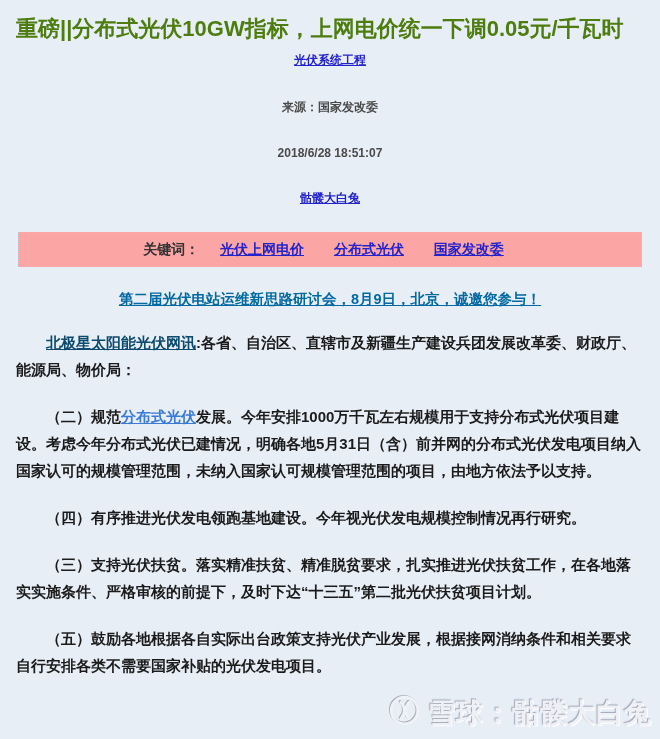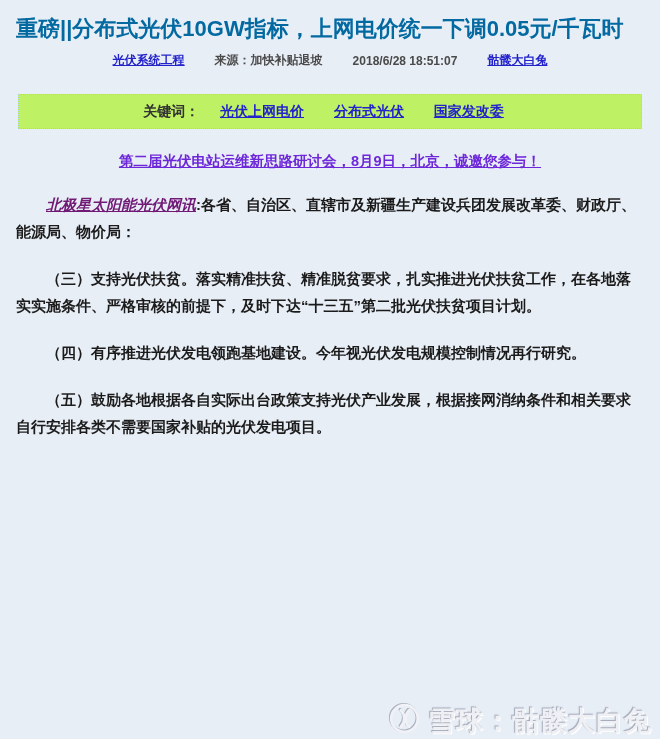--- a/index.html
+++ b/index.html
@@ -12,77 +12,78 @@
     overflow:hidden;
   }
   .page { padding:0 16px; position:relative; }
 
   
   .title {
     margin-top:13px;
     font-size:22px;
     line-height:32px;
     font-weight:bold;
-    color:#0369a1;
+    color:#4d7c0f;
     white-space:nowrap;
   }
 
   
   .meta {
     margin-top:7px;
     display:flex;
     justify-content:center;
     align-items:center;
     gap:30px;
     font-size:12px;
     color:#4a4a4a;
     font-weight:bold;
+    flex-direction:column;
   }
   .meta a { color:#2323cb; text-decoration:underline; cursor:pointer; }
 
   
   .kwbox {
     margin:25px 2px 0 2px;
-    background:#bef264;
+    background:#fca5a5;
     border:1px dotted #a9cbe3;
     padding:8px 0 7px 0;
     text-align:center;
     font-size:14px;
     font-weight:bold;
     color:#333333;
   }
   .kwbox a { color:#2323cb; text-decoration:underline; margin:0 13px; cursor:pointer; }
   .kw-label { margin-right:4px; }
 
   
   .promo { margin-top:23px; text-align:center; }
   .promo a {
-    color:#6d28d9;
+    color:#0369a1;
     font-size:14.5px;
     font-weight:bold;
     text-decoration:underline;
     cursor:pointer;
   }
 
   
   .article {
     font-size:15px;
     font-weight:bold;
     color:#1b1b1b;
     line-height:27px;
   }
   .article p { text-indent:2em; margin-top:20px; }
-  .article a.intro-link { color:#701a75; text-decoration:underline; cursor:pointer;font-style:italic; }
+  .article a.intro-link { color:#0c4a6e; text-decoration:underline; cursor:pointer; }
   .article a.inline-link { color:#3a7bd5; text-decoration:underline; cursor:pointer; }
 
   
   .watermark {
     position:absolute;
     right:8px;
-    bottom:0;
+    bottom:8px;
     display:flex;
     align-items:center;
     gap:7px;
     pointer-events:none;
   }
   .watermark-text {
     font-size:27px;
     font-weight:bold;
     color:#eef0f5;
     text-shadow:-1px -1px 1px rgba(122,128,145,0.65), 1px 1px 0 #ffffff;
@@ -92,21 +93,21 @@
 </style>
 </head>
 <body>
 
 <div class="page">
 
   <h1 class="title">重磅||分布式光伏10GW指标，上网电价统一下调0.05元/千瓦时</h1>
 
   <div class="meta">
     <a class="meta-source-link">光伏系统工程</a>
-    <span>来源：加快补贴退坡</span>
+    <span>来源：国家发改委</span>
     <span>2018/6/28 18:51:07</span>
     <a>骷髅大白兔</a>
   </div>
 
   <div class="kwbox">
     <span class="kw-label">关键词：</span>
     <a>光伏上网电价</a>
     <a>分布式光伏</a>
     <a>国家发改委</a>
   </div>
@@ -114,24 +115,25 @@
   <div class="promo">
     <a>第二届光伏电站运维新思路研讨会，8月9日，北京，诚邀您参与！</a>
   </div>
 
   <div class="article">
     <p><a class="intro-link">北极星太阳能光伏网讯</a><span>:各省、自治区、直辖市及新疆生产建设兵团发展改革委、财政厅、能源局、物价局：</span></p>
 
 
 
 
+    <p><span>（二）规范</span><a class="inline-link">分布式光伏</a><span>发展。今年安排1000万千瓦左右规模用于支持分布式光伏项目建设。考虑今年分布式光伏已建情况，明确各地5月31日（含）前并网的分布式光伏发电项目纳入国家认可的规模管理范围，未纳入国家认可规模管理范围的项目，由地方依法予以支持。</span></p>
+
+    <p>（四）有序推进光伏发电领跑基地建设。今年视光伏发电规模控制情况再行研究。</p>
 
     <p>（三）支持光伏扶贫。落实精准扶贫、精准脱贫要求，扎实推进光伏扶贫工作，在各地落实实施条件、严格审核的前提下，及时下达“十三五”第二批光伏扶贫项目计划。</p>
-
-    <p>（四）有序推进光伏发电领跑基地建设。今年视光伏发电规模控制情况再行研究。</p>
 
     <p>（五）鼓励各地根据各自实际出台政策支持光伏产业发展，根据接网消纳条件和相关要求自行安排各类不需要国家补贴的光伏发电项目。</p>
   </div>
 
 </div>
 
 <div class="watermark">
   <span>
     <svg width="33" height="33" viewBox="0 0 36 36">
       <g fill="none" stroke="rgba(122,128,145,0.55)" stroke-width="3" stroke-linecap="round" transform="translate(-1,-1)">

